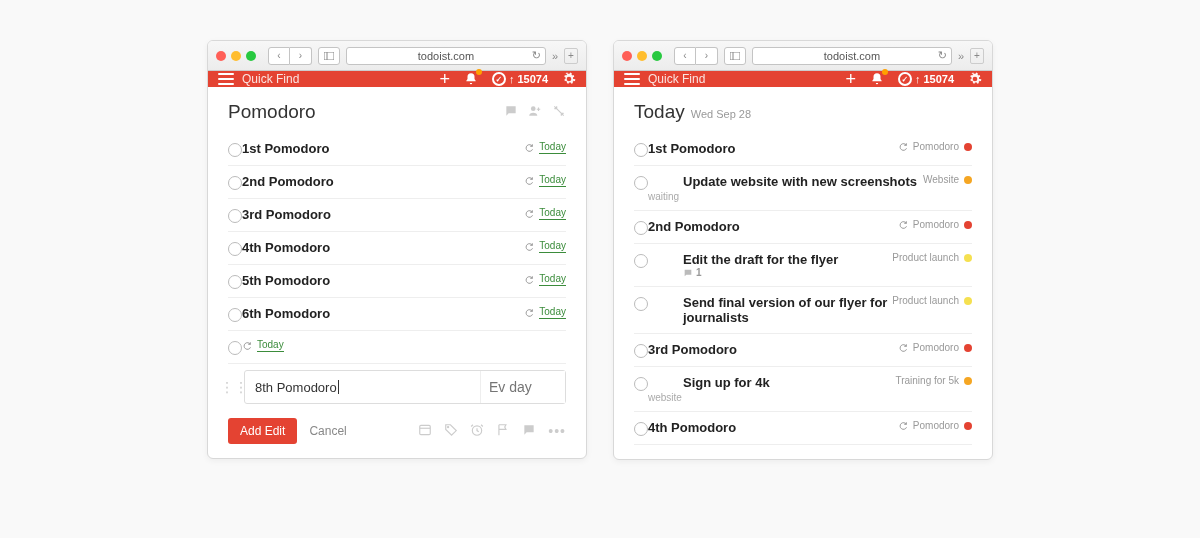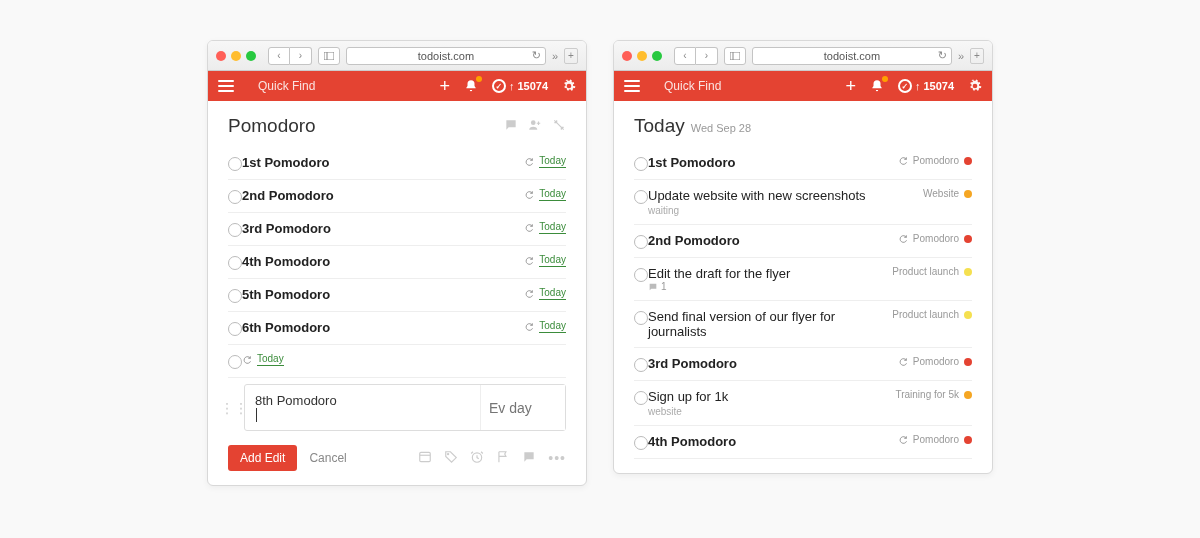--- a/index.html
+++ b/index.html
@@ -48,22 +48,22 @@
   .nav-group .nav-btn:last-child{border-radius:0 3px 3px 0;border-left:none;}
   .url-bar {
     flex:1;height:18px;border:1px solid #c4c4c4;border-radius:3px;background:#fff;
     display:flex;align-items:center;justify-content:center;color:#555;font-size:11px;
     position:relative;
   }
   .reload{position:absolute;right:4px;color:#888;}
   .tab-plus{width:14px;height:16px;border:1px solid #ccc;border-radius:2px;display:flex;align-items:center;justify-content:center;color:#888;font-size:10px;}
   
   .app-header {
-    height:30px;background:#e44332;color:#fff;display:flex;align-items:center;
-    padding:0 10px;gap:24px;font-size:13px;
+    height:16px;background:#e44332;color:#fff;display:flex;align-items:center;
+    padding:0 10px;gap:8px;font-size:13px;
   }
   .hamburger{width:16px;display:flex;flex-direction:column;gap:3px;}
   .hamburger span{height:2px;background:#fff;border-radius:1px;}
   .quickfind{flex:1;color:rgba(255,255,255,0.85);font-size:12px;}
   .hdr-icons{display:flex;align-items:center;gap:14px;}
   .hdr-icon{color:#fff;position:relative;display:flex;align-items:center;gap:3px;font-size:11px;}
   .karma-badge{display:flex;align-items:center;gap:3px;font-weight:600;font-size:11px;}
   .karma-circle{width:14px;height:14px;border:2px solid #fff;border-radius:50%;display:flex;align-items:center;justify-content:center;font-size:8px;}
   .orange-dot{position:absolute;top:-3px;right:-4px;width:6px;height:6px;background:#ffa000;border-radius:50%;}
   
@@ -72,21 +72,21 @@
   .view-title h1{font-size:19px;font-weight:400;color:#333;}
   .view-title .date{font-size:11px;color:#999;}
   .title-actions{margin-left:auto;display:flex;gap:10px;color:#ccc;}
   .title-actions svg,.title-actions span{width:14px;height:14px;}
   
   .task-list{}
   .task{display:flex;align-items:flex-start;padding:8px 0;border-bottom:1px solid #eee;}
   .task-check{width:14px;height:14px;border:1px solid #bbb;border-radius:50%;flex-shrink:0;margin-top:2px;}
   .task-body{flex:1;min-width:0;}
   .task-title{font-size:13px;color:#222;font-weight:600;}
-  .task-title.normal{font-weight:400;}
+  .task-title.normal{font-weight:700;margin-left:35px;}
   .task-sub{font-size:10px;color:#aaa;margin-top:2px;}
   .task-right{display:flex;align-items:center;gap:5px;flex-shrink:0;}
   .recur{color:#888;}
   .date-pill{font-size:10px;color:#3b8c3b;border-bottom:1px solid #3b8c3b;padding-bottom:1px;}
   .proj-label{font-size:10px;color:#999;}
   .proj-dot{width:8px;height:8px;border-radius:50%;}
   .comment-pill{display:flex;align-items:center;gap:3px;font-size:10px;color:#999;}
   
   .add-row{padding:6px 0;}
   .add-box{display:flex;border:1px solid #ddd;border-radius:3px;}
@@ -276,21 +276,21 @@
               </svg>
             </span>
             <span class="date-pill">Today</span>
           </div>
         </div>
       </div>
 
     <div class="add-row" style="display:flex;align-items:center;">
       <div class="add-handle">⋮⋮</div>
       <div class="add-box" style="flex:1;">
-        <div class="add-input" style="display:flex;align-items:flex-start;flex-direction:column;">
+        <div class="add-input" style="display:flex;align-items:center;">
           <span>8th Pomodoro</span>
             <span class="cursor"></span>
         </div>
         <input class="sched-input" placeholder="Ev day" style="">
       </div>
     </div>
     <div class="add-actions">
       <button class="add-btn">Add Edit</button>
       <span class="cancel-link">Cancel</span>
       <div class="extra-actions">
@@ -461,21 +461,21 @@
                 <path d="M20 8a8 8 0 10.5 7M20 3v5h-5"></path>
               </svg>
             </span>
             <span class="proj-label">Pomodoro</span>
             <span class="proj-dot" style="background:#e44332"></span>
           </div>
         </div>
         <div class="task">
           <div class="task-check"></div>
           <div class="task-body">
-            <div class="task-title normal">Sign up for 1k</div>
+            <div class="task-title normal">Sign up for 4k</div>
             <div class="task-sub">website</div>
           </div>
           <div class="task-right">
             <span class="proj-label">Training for 5k</span>
             <span class="proj-dot" style="background:#f5a623"></span>
           </div>
         </div>
         <div class="task">
           <div class="task-check"></div>
           <div class="task-body">

